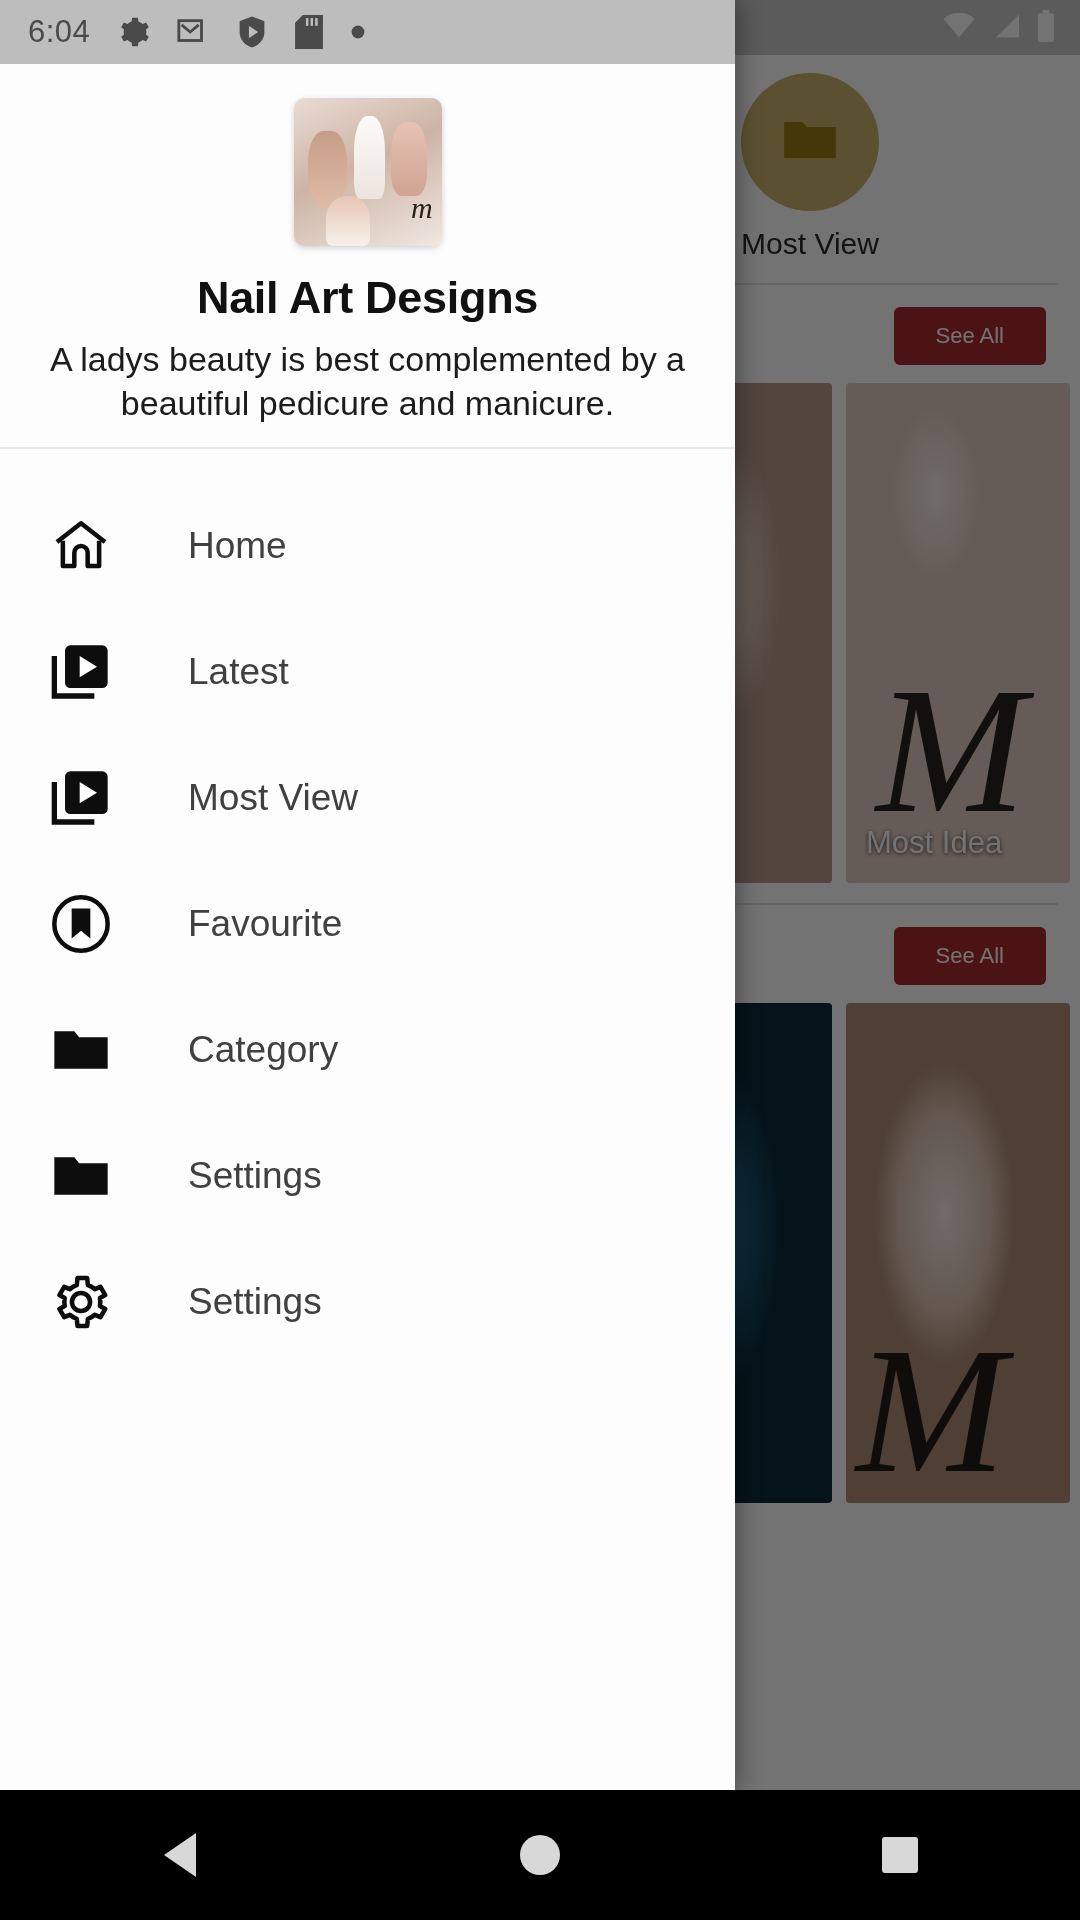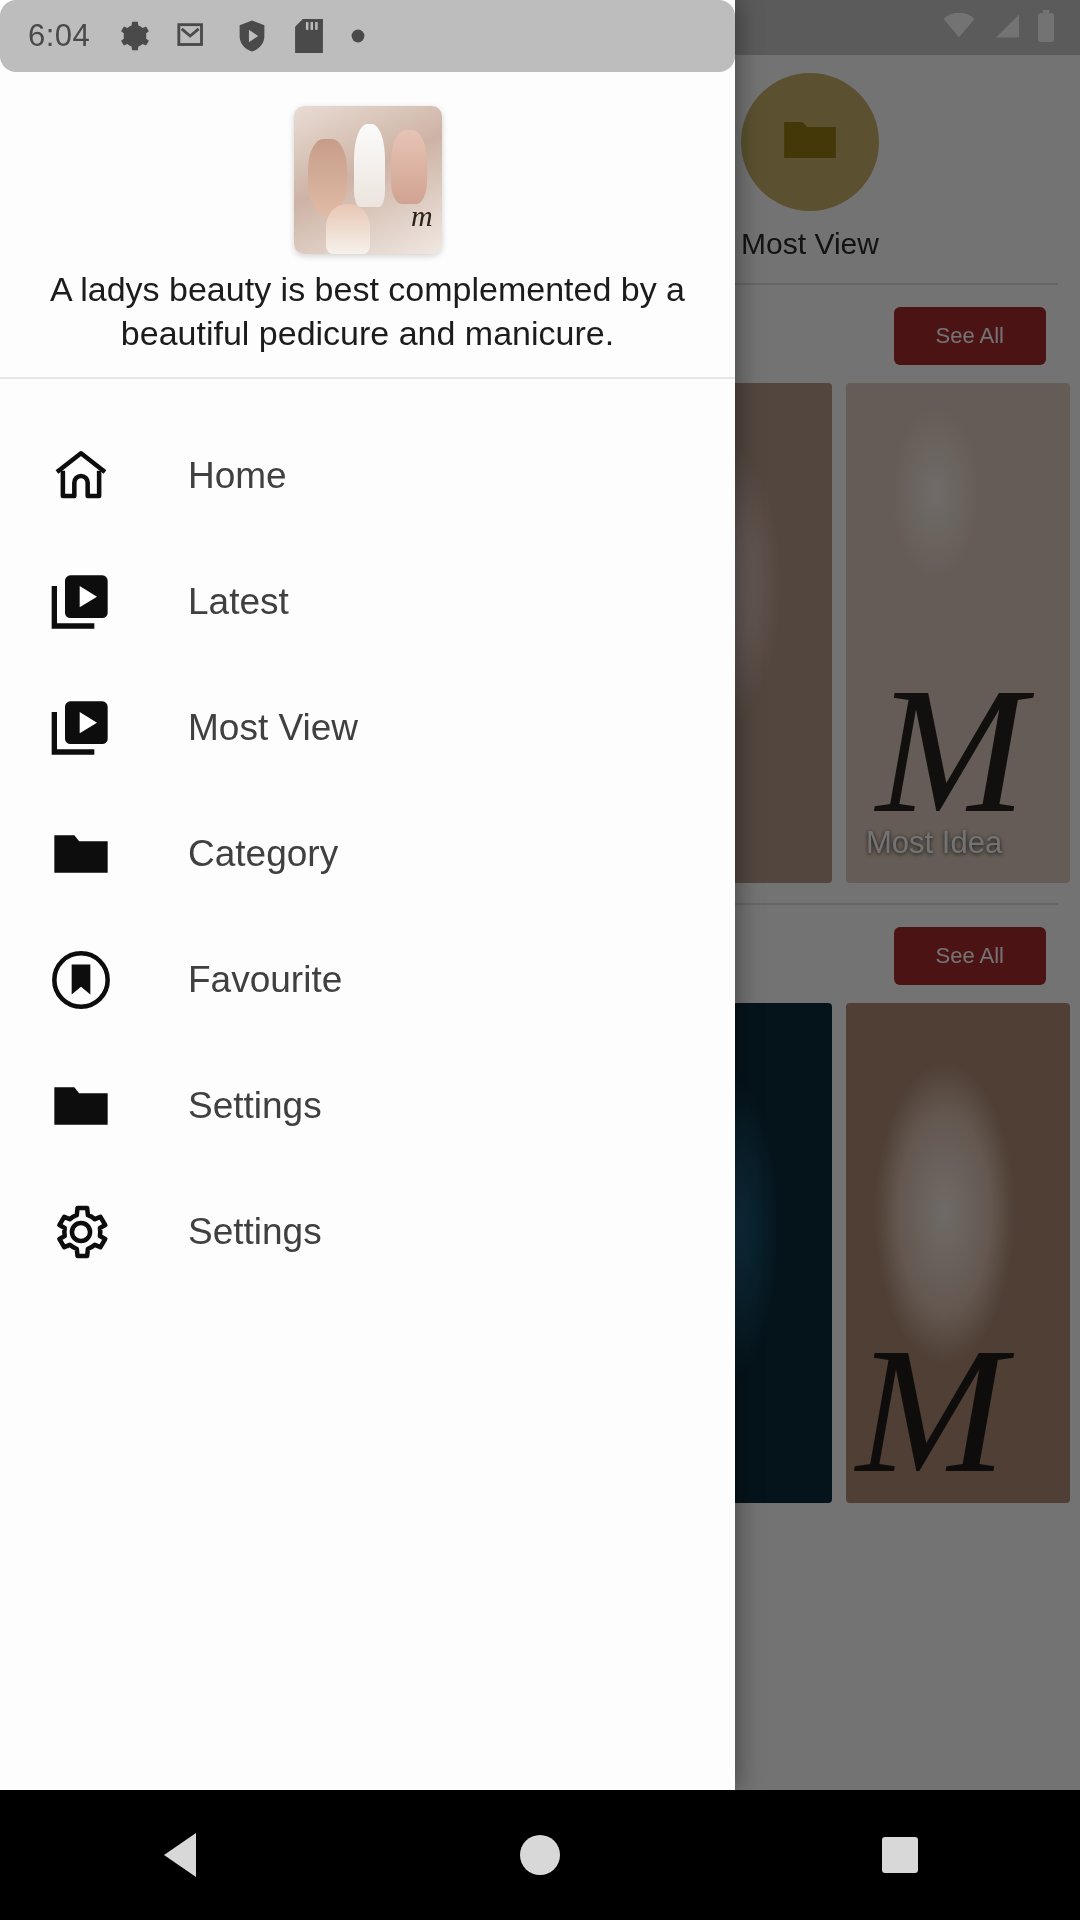--- a/index.html
+++ b/index.html
@@ -81,22 +81,22 @@
     background:rgba(0,0,0,.55);
   }
 
   
   #drawer {
     position:absolute; left:0; top:0; width:735px; height:1790px;
     background:#fdfdfd; overflow:hidden;
     box-shadow:4px 0 22px rgba(0,0,0,.35);
   }
   .dr-statusbar {
-    height:72px; background:#bdbdbd; display:flex; align-items:center;
-    padding-left:28px; gap:26px;border-radius:16px;
+    height:64px; background:#bdbdbd; display:flex; align-items:center;
+    padding-left:28px; gap:26px;
   }
   .dr-time { font-size:31px; color:#4a4a4a; letter-spacing:.5px; }
   .sb-ic { display:flex; align-items:center; }
 
   .dr-header { padding:34px 0 0 0; text-align:center; }
   .app-thumb {
     width:148px; height:148px; margin:0 auto; border-radius:10px;
     overflow:hidden; position:relative;
     background:linear-gradient(155deg,#e9dcd4 0%,#cdb3a5 45%,#f0e8e2 100%);
     box-shadow:0 2px 6px rgba(0,0,0,.18);
@@ -290,20 +290,21 @@
   </div>
 
   <div class="dr-header">
     <div class="app-thumb">
       <div class="thumb-nail-a"></div>
       <div class="thumb-nail-b"></div>
       <div class="thumb-nail-c"></div>
       <div class="thumb-nail-d"></div>
       <span class="thumb-script">m</span>
     </div>
+    <div class="app-title">Nail Art Designs</div>
     <div class="app-desc">A ladys beauty is best complemented by a</div>
     <div class="app-desc" style="margin-top:0;">beautiful pedicure and manicure.</div>
   </div>
 
   <div class="dr-divider"></div>
 
   <div class="menu">
 
     <div class="menu-item">
       <span class="mi-icon">
@@ -333,34 +334,34 @@
           <rect x="6" y="2" width="16" height="16" rx="2" fill="#0d0d0d"></rect>
           <path d="M11.5 6l6.5 4-6.5 4z" fill="#ffffff"></path>
         </svg>
       </span>
       <span class="mi-label">Most View</span>
     </div>
 
     <div class="menu-item">
       <span class="mi-icon">
         <svg width="64" height="64" viewBox="0 0 24 24">
+          <circle cx="12" cy="12" r="10" fill="none" stroke="#0d0d0d" stroke-width="1.7"></circle>
+          <path d="M8.5 6.2h7v11.2l-3.5-2.9-3.5 2.9z" fill="#0d0d0d"></path>
+        </svg>
+      </span>
+      <span class="mi-label">Favourite</span>
+    </div>
+
+    <div class="menu-item">
+      <span class="mi-icon">
+        <svg width="64" height="64" viewBox="0 0 24 24">
             <path d="M2 5h7.5l1.8 2.2H22V19H2z" fill="#0d0d0d"></path>
           </svg>
       </span>
       <span class="mi-label">Category</span>
-    </div>
-
-    <div class="menu-item">
-      <span class="mi-icon">
-        <svg width="64" height="64" viewBox="0 0 24 24">
-          <circle cx="12" cy="12" r="10" fill="none" stroke="#0d0d0d" stroke-width="1.7"></circle>
-          <path d="M8.5 6.2h7v11.2l-3.5-2.9-3.5 2.9z" fill="#0d0d0d"></path>
-        </svg>
-      </span>
-      <span class="mi-label">Favourite</span>
     </div>
 
     <div class="menu-item">
       <span class="mi-icon">
         <svg width="64" height="64" viewBox="0 0 24 24">
             <path d="M2 5h7.5l1.8 2.2H22V19H2z" fill="#0d0d0d"></path>
           </svg>
       </span>
       <span class="mi-label">Settings</span>
     </div>

